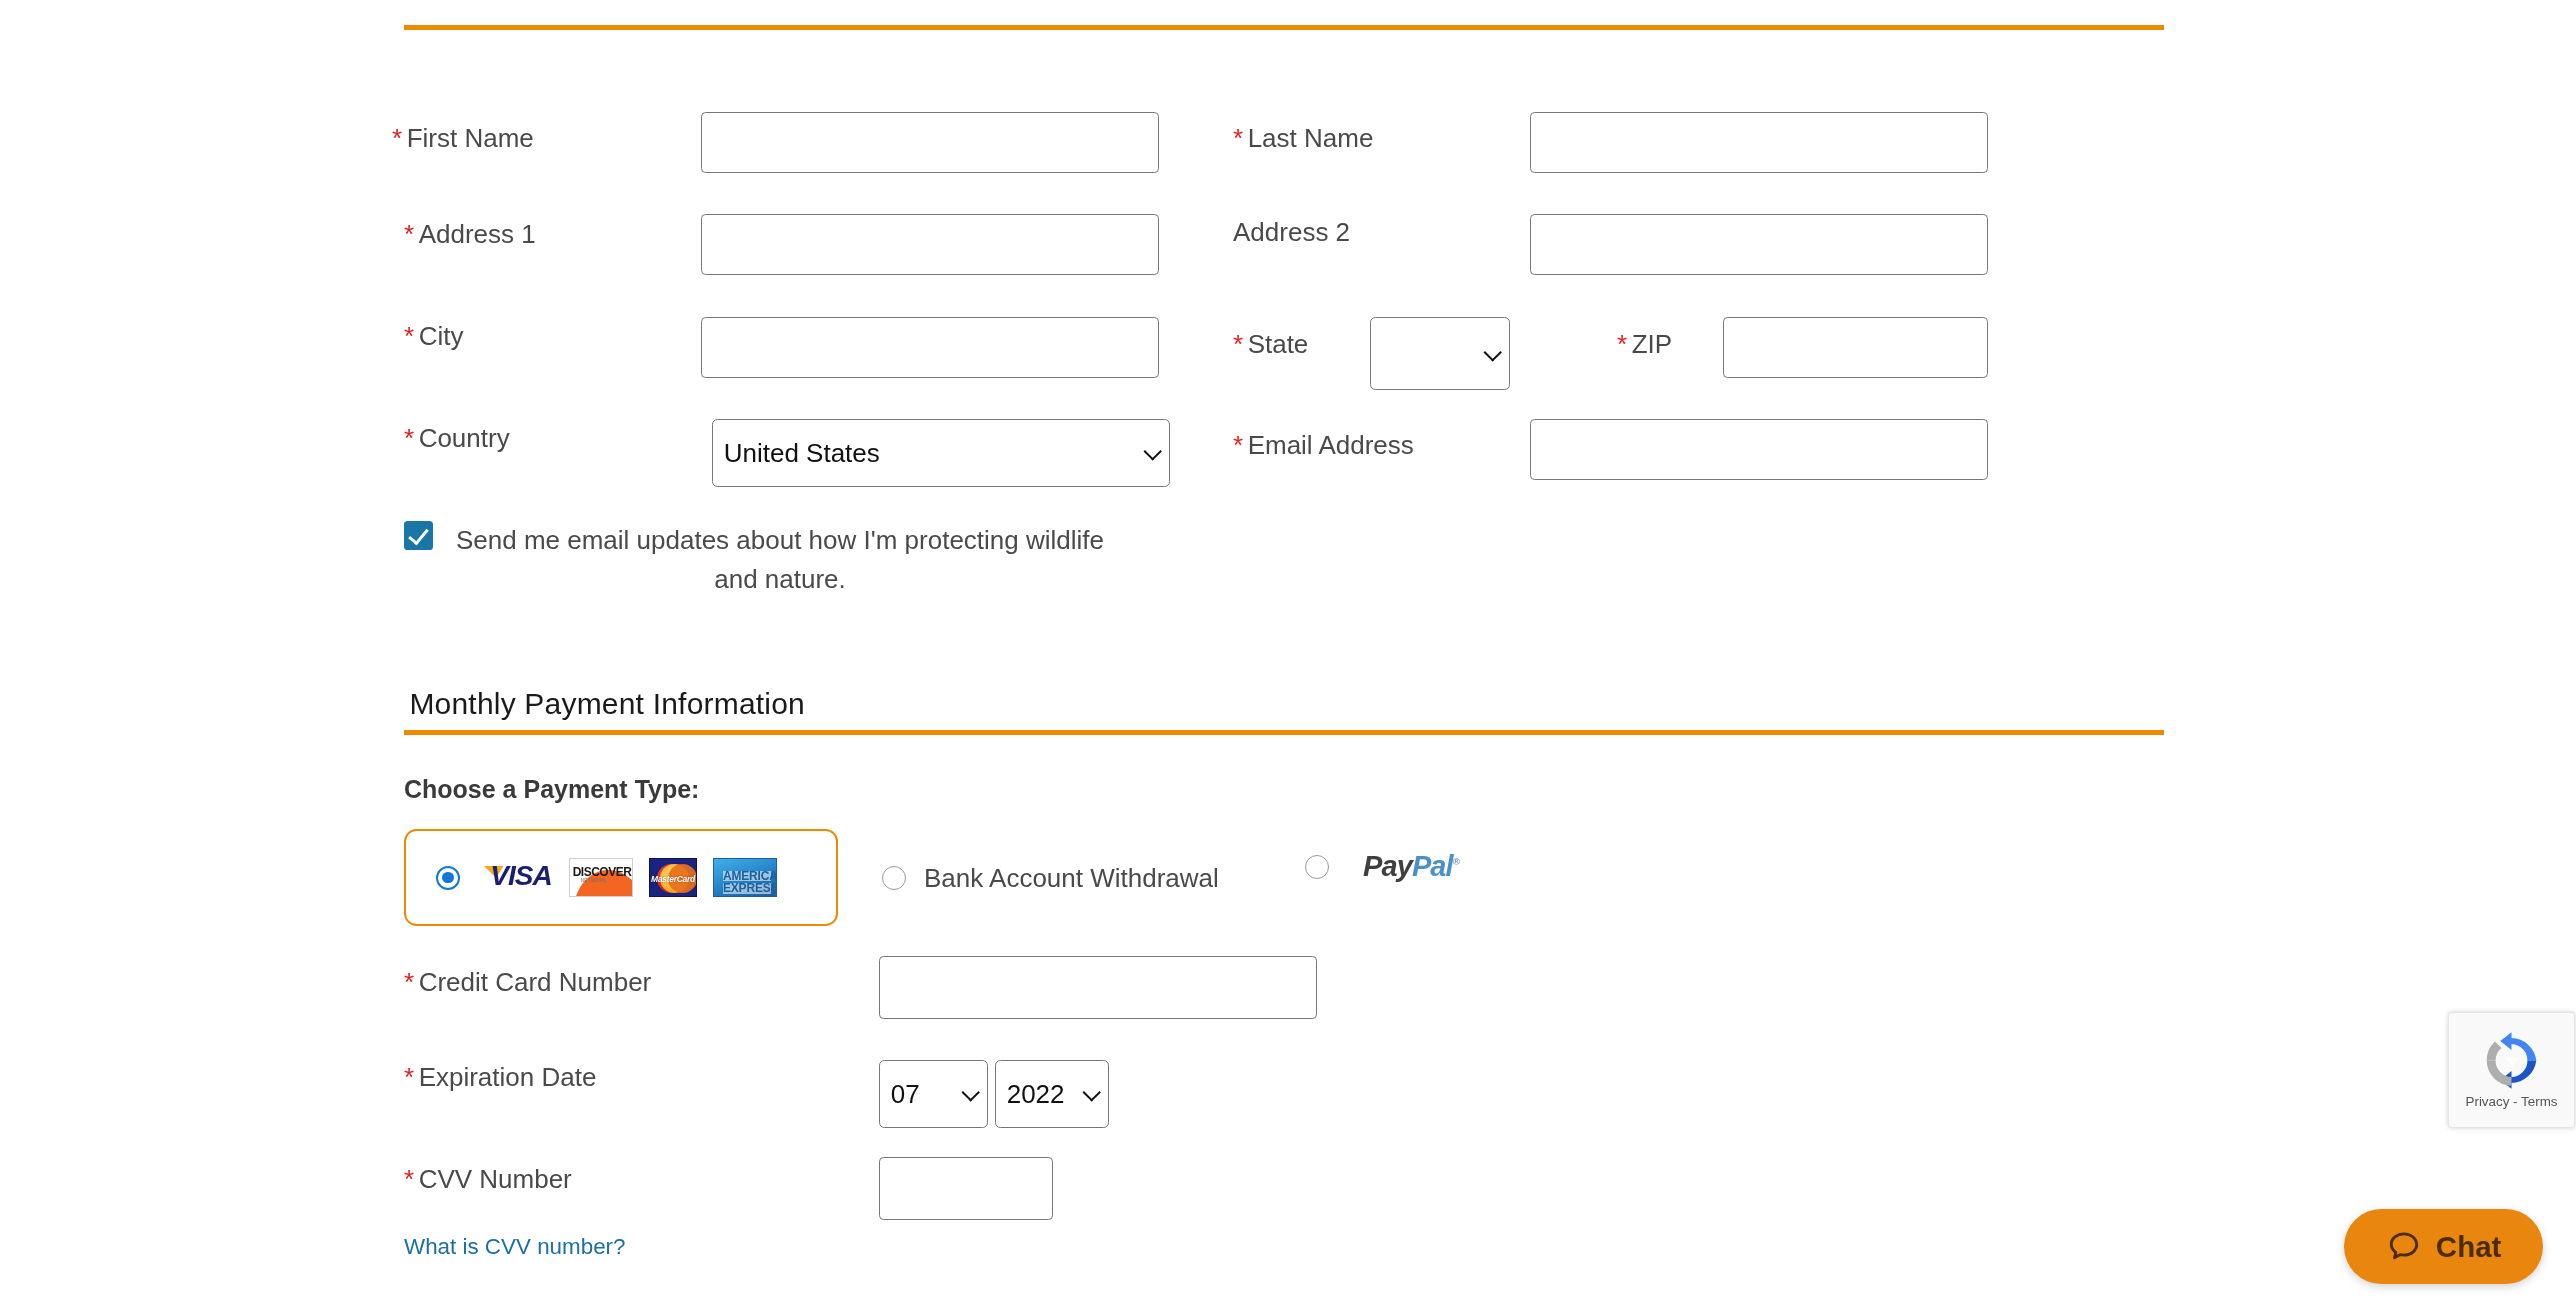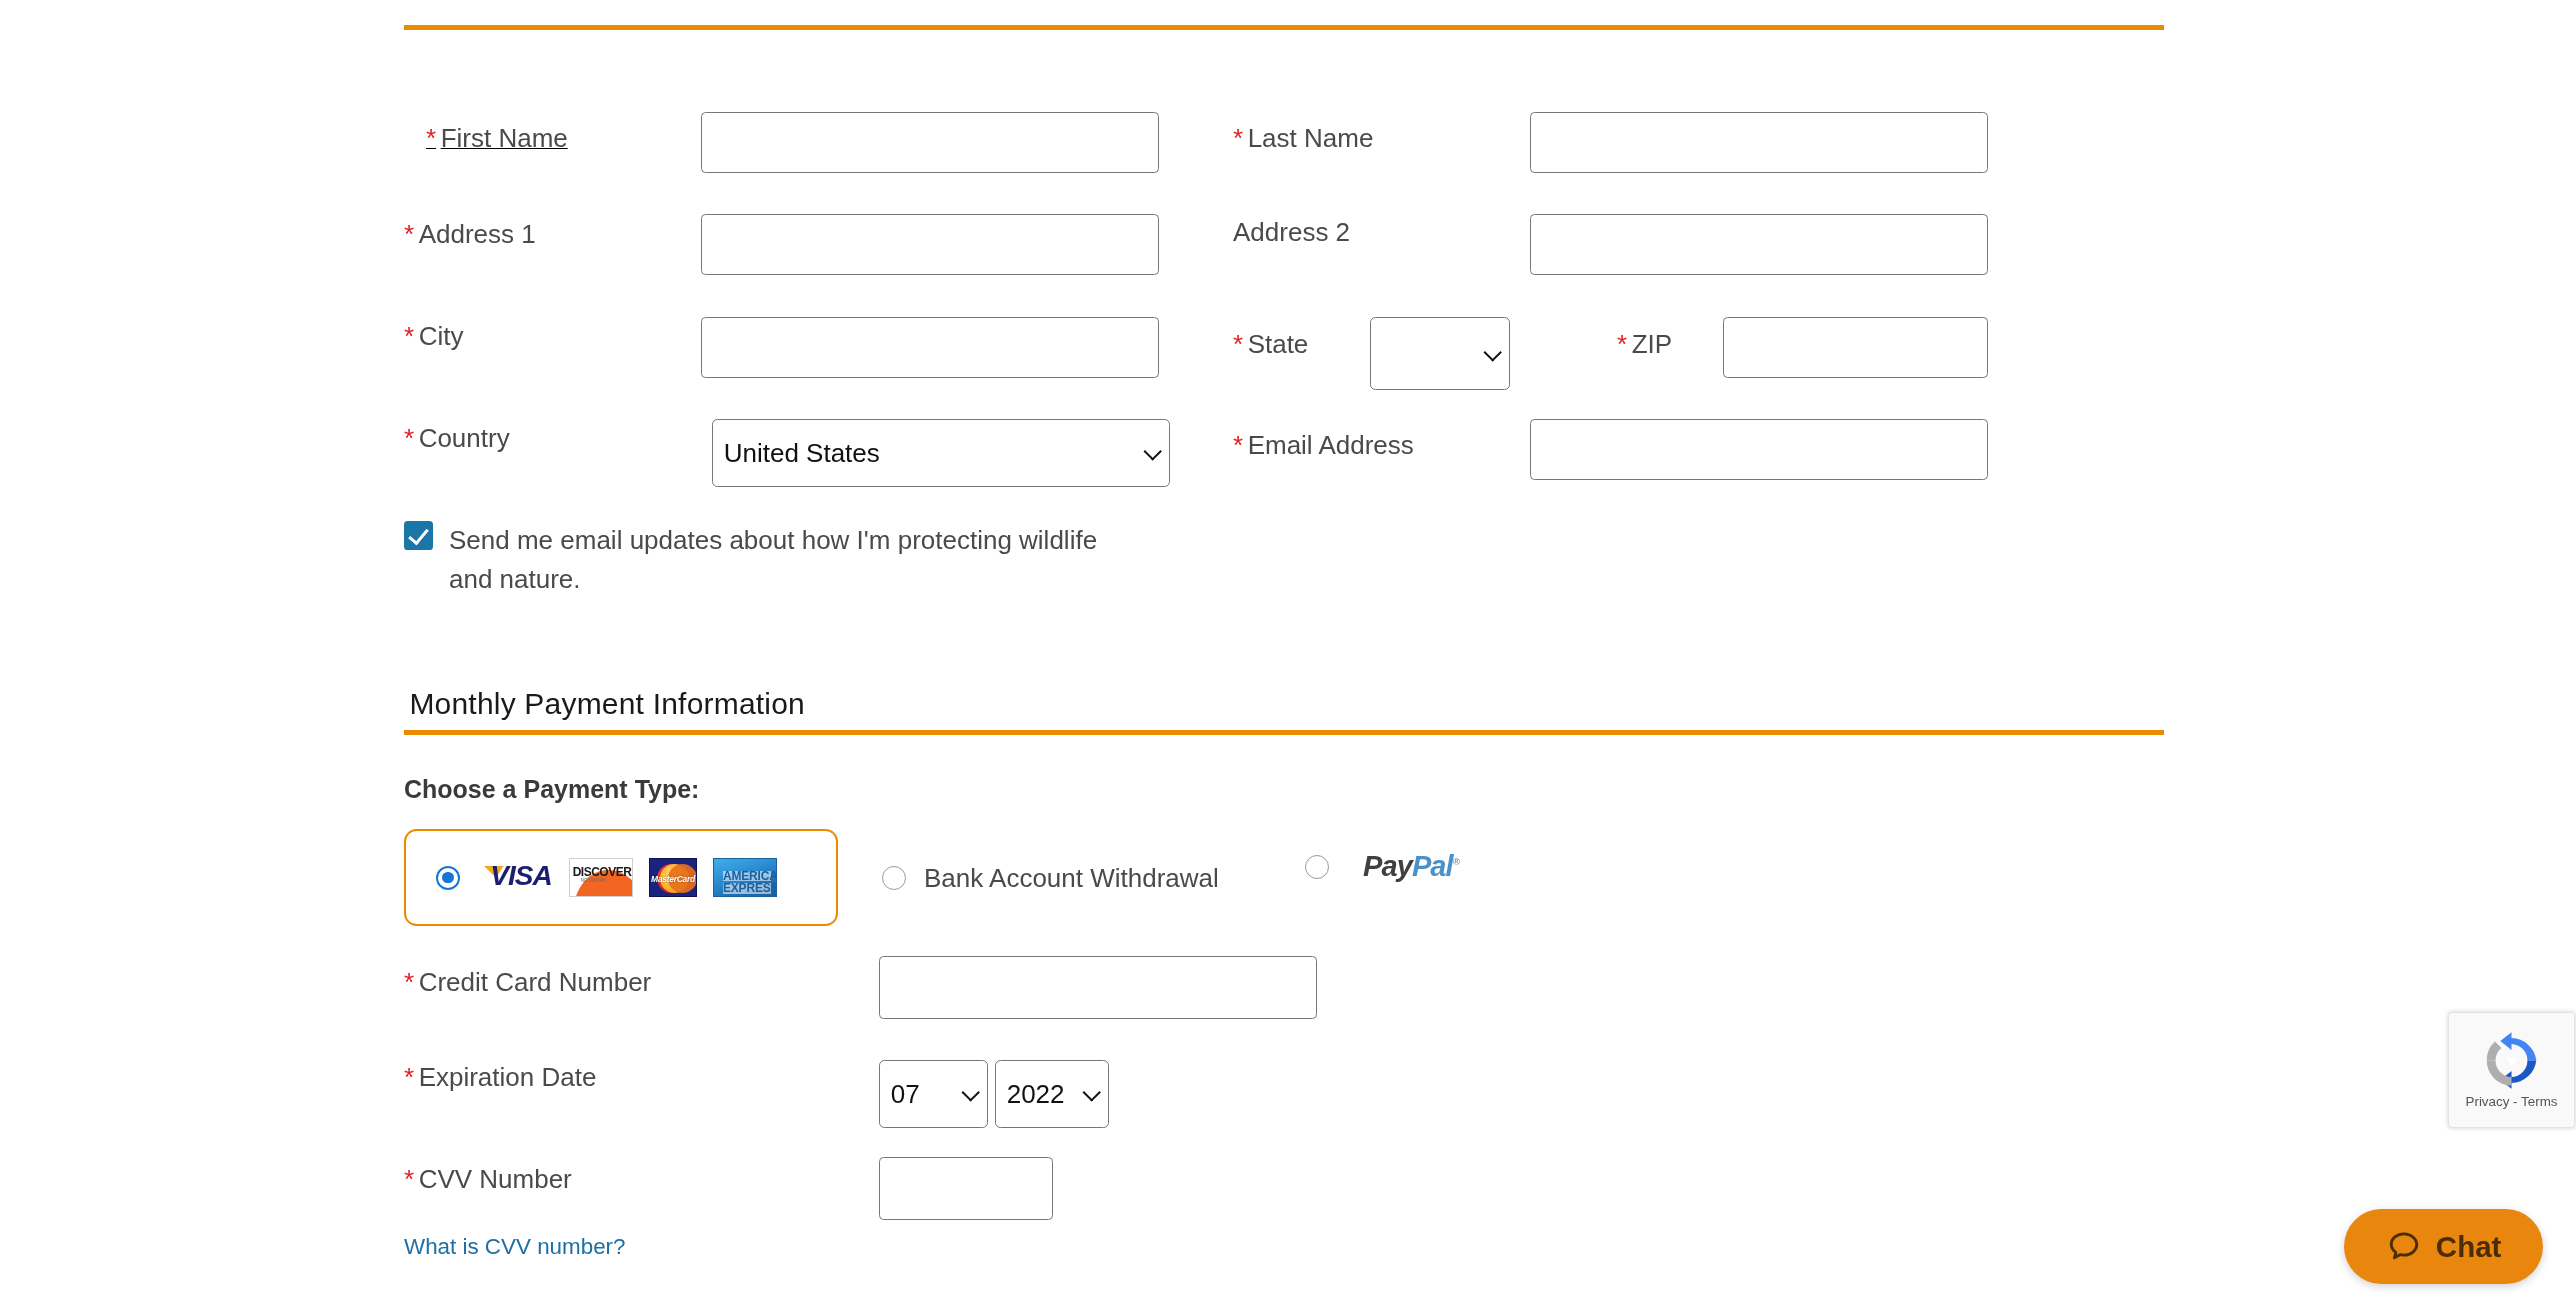--- a/index.html
+++ b/index.html
@@ -90,20 +90,21 @@
     border-right: 3.6px solid #fff;
     border-bottom: 3.6px solid #fff;
     transform: rotate(40deg);
   }
   .cbx-text {
     font-size: 26px;
     color: #4a4a4a;
     line-height: 39px;
     margin-left: 16px;
     max-width: 662px;
+    text-align: center;
   }
 
   
   .radio {
     width: 24px; height: 24px;
     border-radius: 50%;
     border: 1.8px solid #999;
     background: #fff;
     flex: 0 0 auto;
     position: relative;
@@ -302,21 +303,21 @@
 </style>
 </head>
 <body>
 
 <div class="page">
 
   <div class="section" style="left:404px; top:16px; width:1760px;">
     <div class="section-rule"></div>
   </div>
 
-  <div style="position:absolute; left:426px; top:123px;text-decoration:underline;">
+  <div style="position:absolute; left:392px; top:123px;">
     <span class="req">*</span><span class="lbl">First Name</span>
   </div>
   <input class="txt" type="text" style="position: absolute; left: 701px; top: 112px; width: 458px; height: 61px;" value="">
 
   <div style="position:absolute; left:1233px; top:123px;">
     <span class="req">*</span><span class="lbl">Last Name</span>
   </div>
   <input class="txt" type="text" style="position: absolute; left: 1530px; top: 112px; width: 458px; height: 61px;" value="">
 
   <div style="position:absolute; left:404px; top:219px;">

